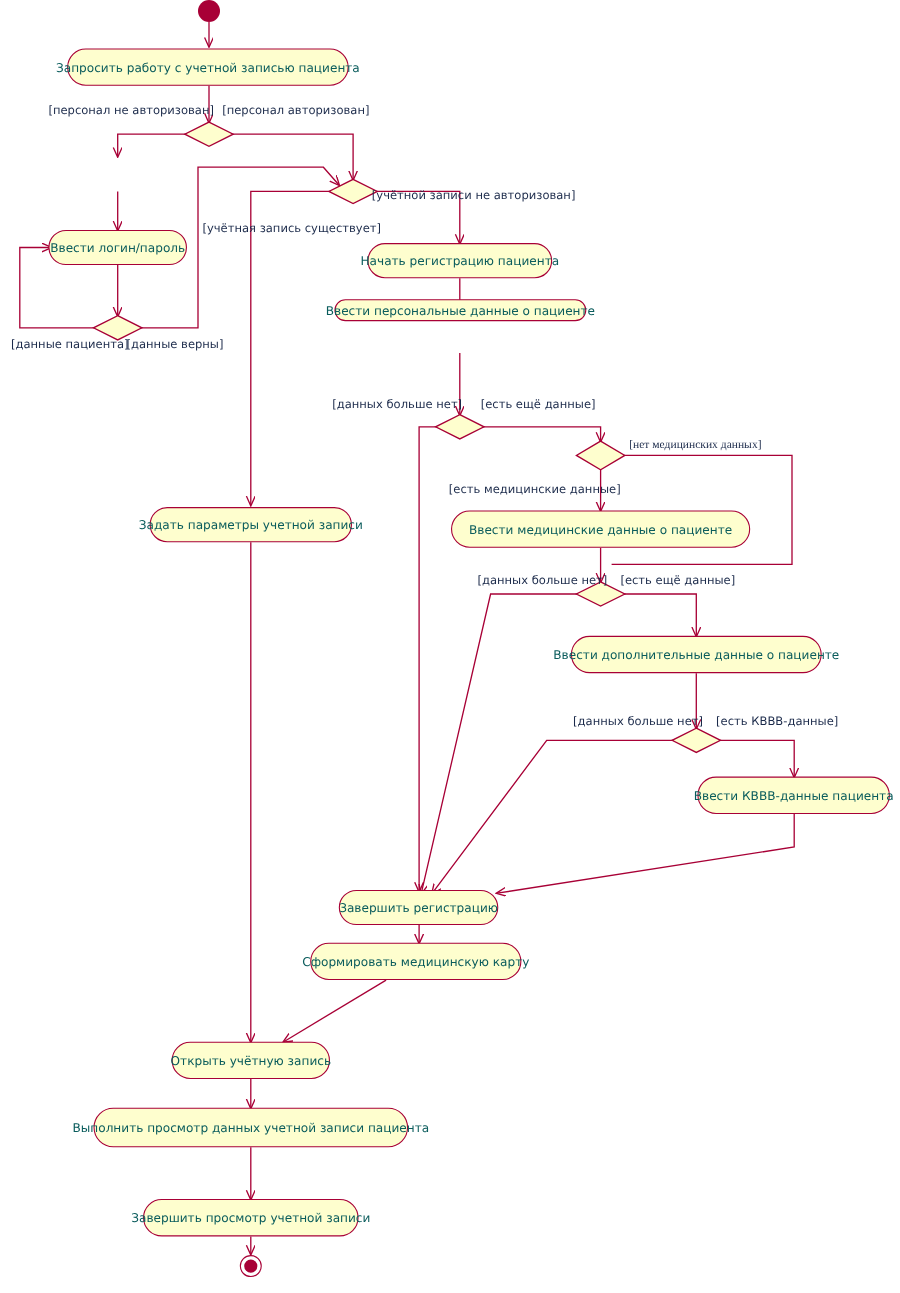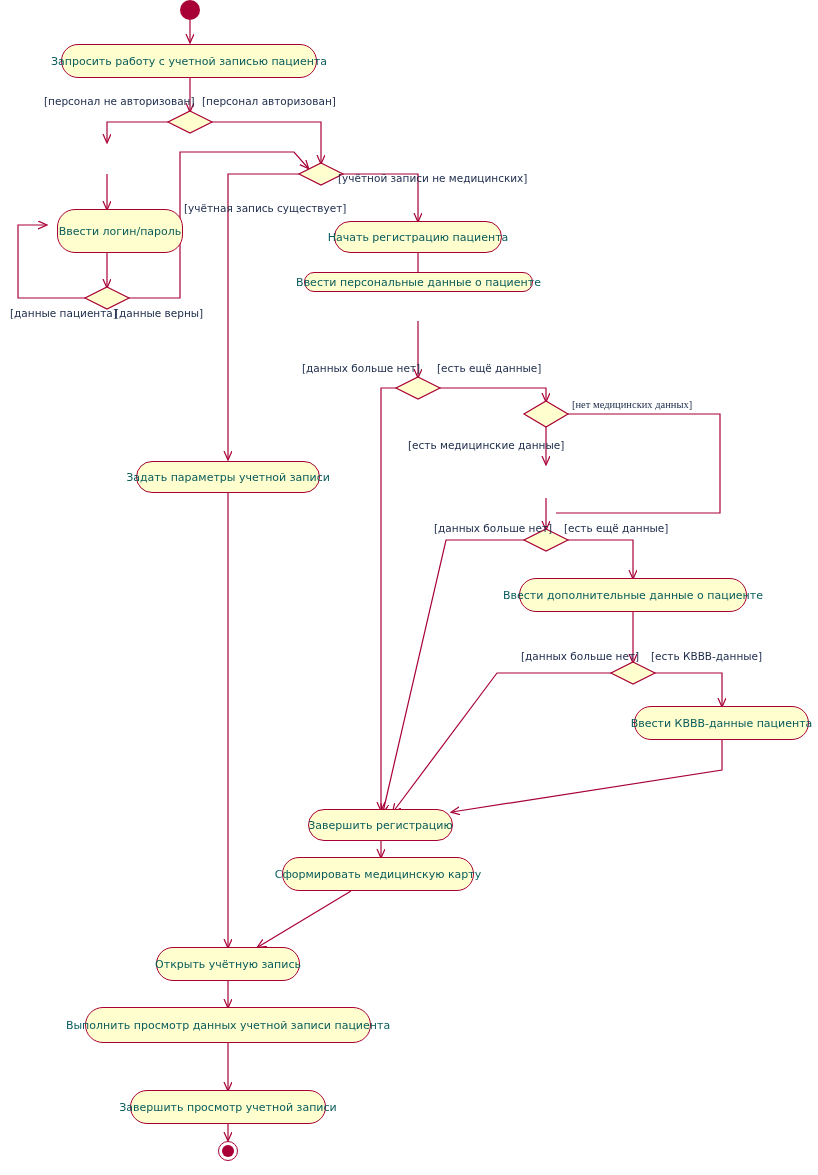--- a/index.html
+++ b/index.html
@@ -168,40 +168,41 @@
   <div class="node-layer">
 
     <div class="start-node" style="left:180px; top:0px;"></div>
 
     <div class="activity" style="left:61px; top:44px; width:256px; height:34px;">Запросить работу с учетной записью пациента</div>
 
     <div class="guard" style="left:44px; top:96px;">[персонал не авторизован]</div>
     <div class="guard" style="left:202px; top:96px;">[персонал авторизован]</div>
 
 
-    <div class="activity" style="left:44px; top:209px; width:126px; height:44px;margin-left:13px;">Ввести логин/пароль</div>
+    <div class="activity" style="left:44px; top:209px; width:126px; height:32px;">Ввести логин/пароль</div>
 
     <div class="guard" style="left:10px; top:308px;">[данные пациента]</div>
     <div class="guard" style="left:115px; top:308px;">[данные верны]</div>
 
-    <div class="guard" style="left:338px; top:173px;">[учётной записи не медицинских]</div>
+    <div class="guard" style="left:338px; top:173px;">[учётной записи не авторизован]</div>
     <div class="guard" style="left:184px; top:203px;">[учётная запись существует]</div>
 
     <div class="activity" style="left:334px; top:221px; width:168px; height:32px;">Начать регистрацию пациента</div>
 
     <div class="activity" style="left:304px; top:272px; width:229px; height:20px;">Ввести персональные данные о пациенте</div>
 
     <div class="guard" style="left:302px; top:363px;">[данных больше нет]</div>
     <div class="guard" style="left:437px; top:363px;">[есть ещё данные]</div>
 
     <div class="guard" style="left:572px; top:400px;font-family:Liberation Serif, serif;">[нет медицинских данных]</div>
     <div class="guard" style="left:408px; top:440px;">[есть медицинские данные]</div>
 
     <div class="activity" style="left:136px; top:461px; width:184px; height:32px;">Задать параметры учетной записи</div>
 
+    <div class="activity" style="left:410px; top:464px; width:272px; height:34px;">Ввести медицинские данные о пациенте</div>
 
     <div class="guard" style="left:434px; top:523px;">[данных больше нет]</div>
     <div class="guard" style="left:564px; top:523px;">[есть ещё данные]</div>
 
     <div class="activity" style="left:519px; top:578px; width:228px; height:34px;">Ввести дополнительные данные о пациенте</div>
 
     <div class="guard" style="left:521px; top:651px;">[данных больше нет]</div>
     <div class="guard" style="left:651px; top:651px;">[есть КВВВ-данные]</div>
 
     <div class="activity" style="left:634px; top:706px; width:175px; height:34px;">Ввести КВВВ-данные пациента</div>

